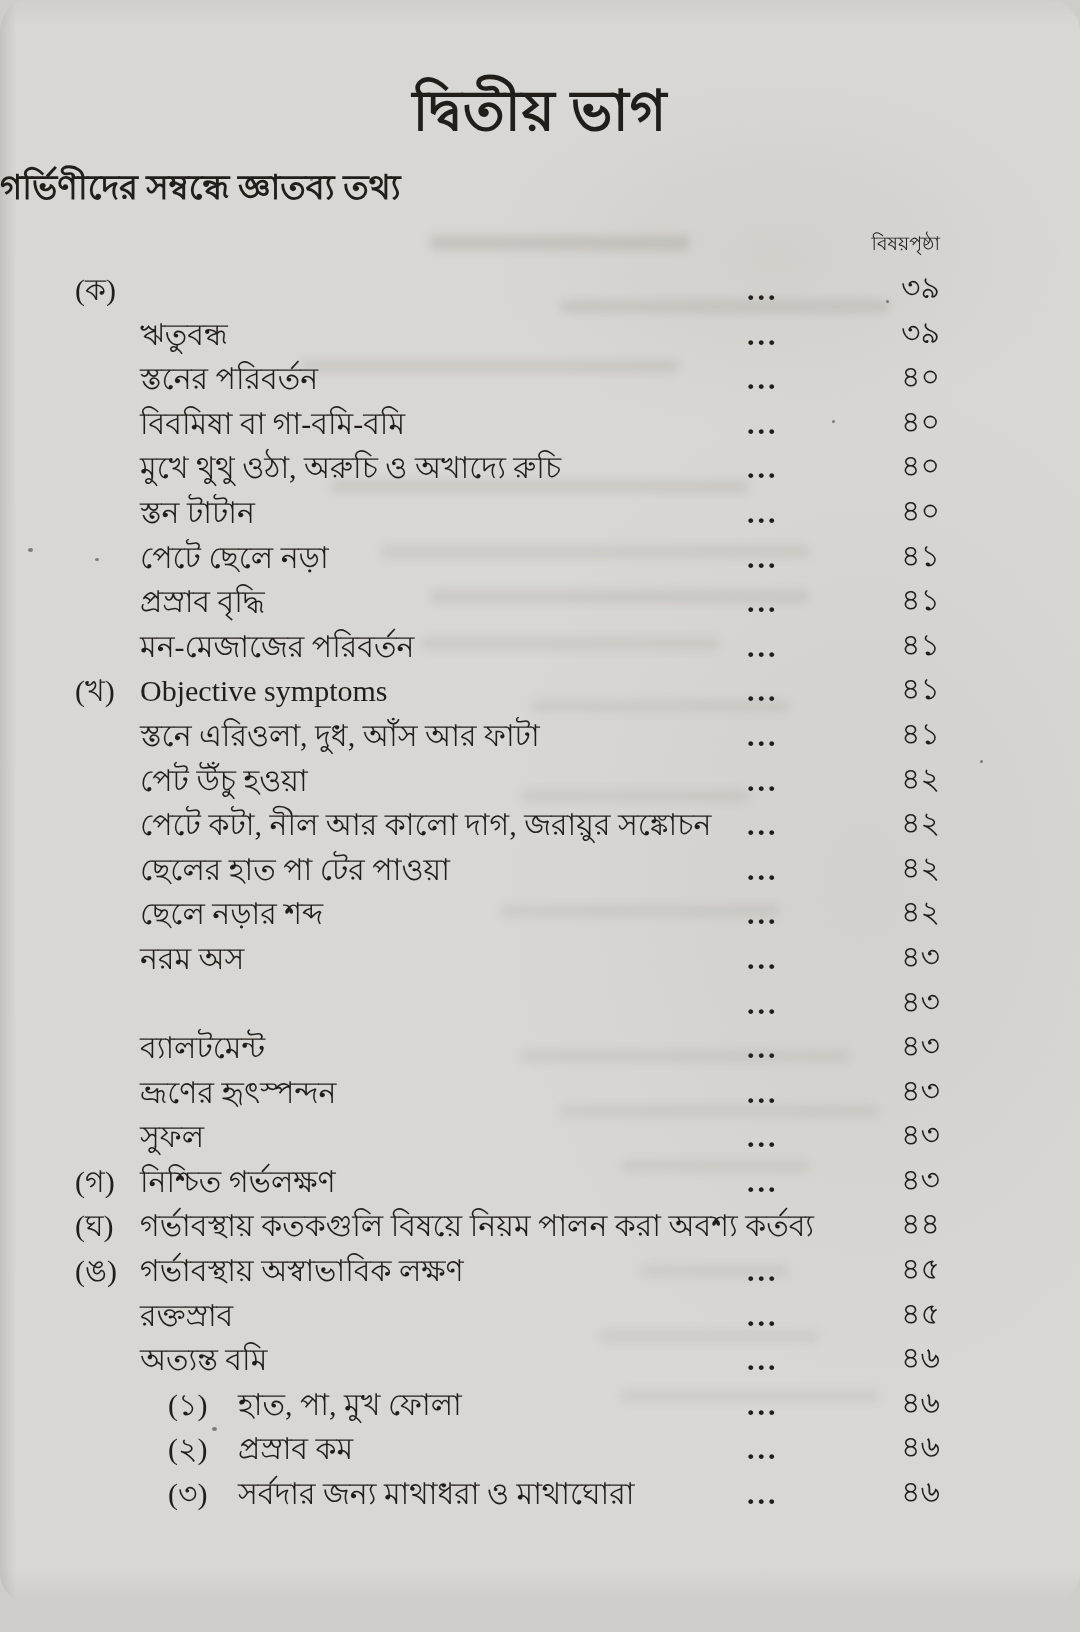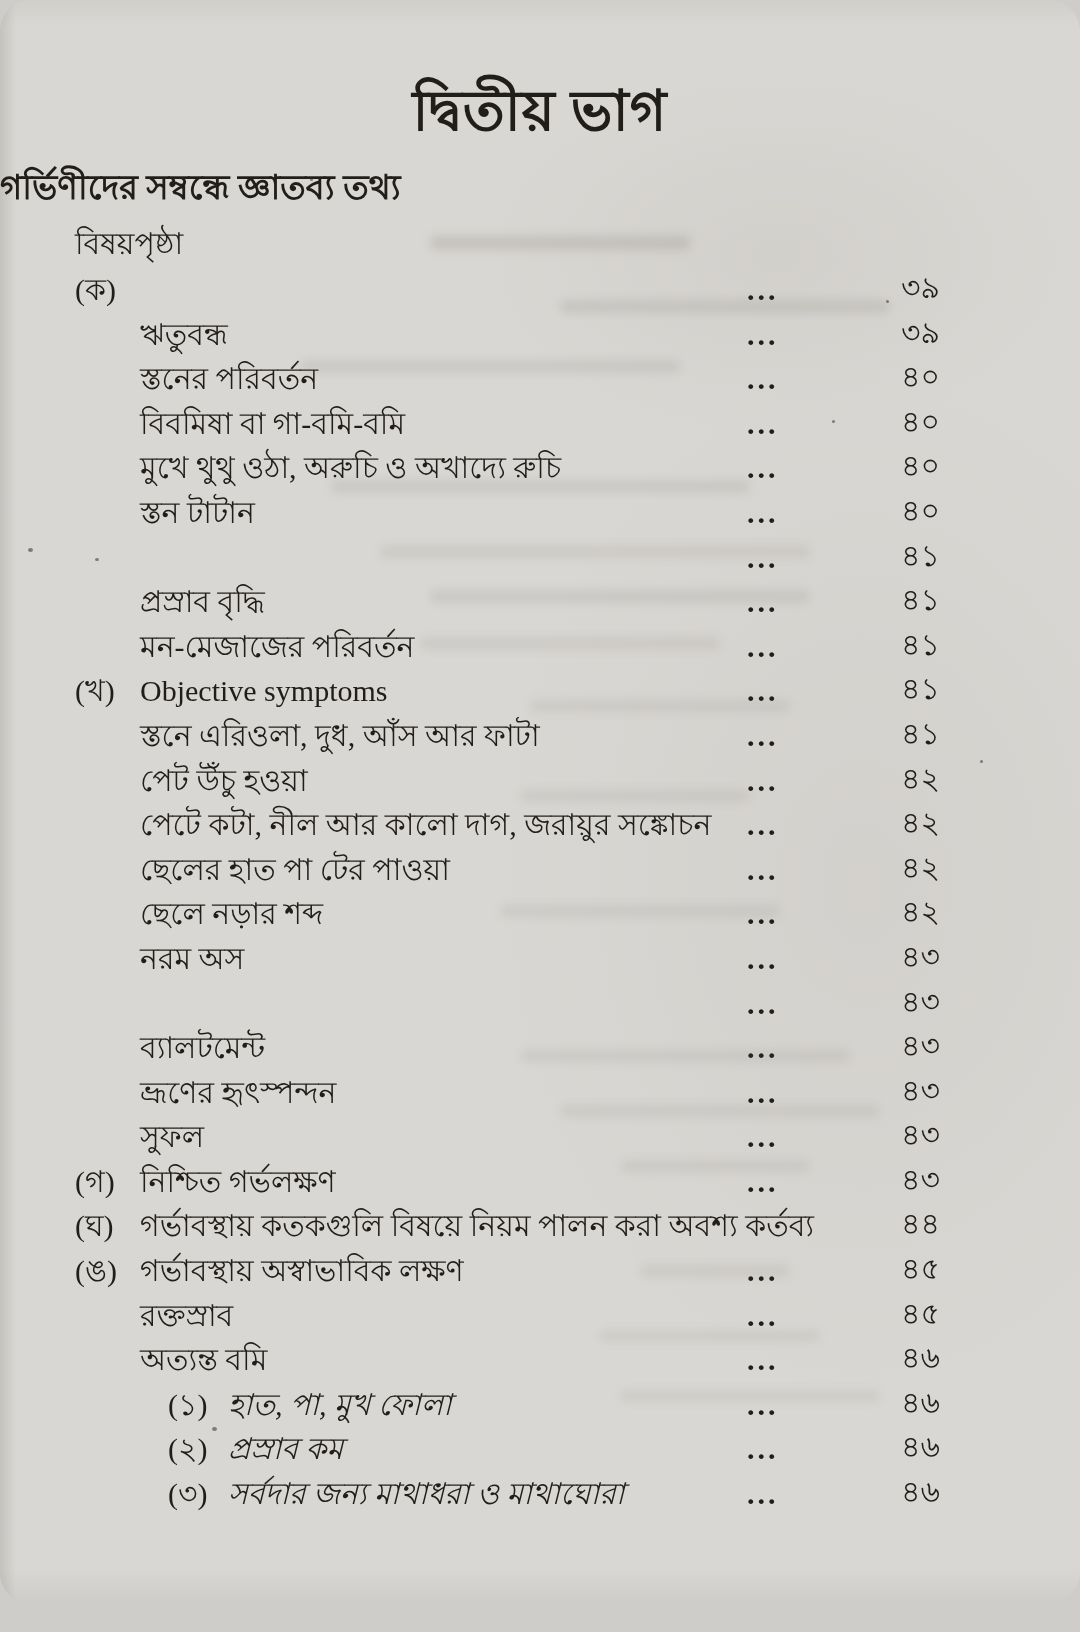--- a/index.html
+++ b/index.html
@@ -44,22 +44,22 @@
     font-size: 34px;
     line-height: 52px;
     font-weight: 700;
   }
   .col-headers {
     position: absolute;
     top: 222px;
     left: 75px;
     right: 140px;
     display: flex;
-    justify-content: flex-start;
-    font-size: 30px;
+    justify-content: flex-end;
+    font-size: 19px;
     line-height: 44px;
   }
 
   .toc {
     position: absolute;
     top: 268px;
     left: 0;
     right: 0;
   }
   .toc-row {
@@ -71,21 +71,21 @@
   }
   .toc-row .marker {
     position: absolute;
     left: 75px;
   }
   .toc-row .entry-text {
     position: absolute;
     left: 140px;
   }
   .toc-row.level-2 .marker { left: 168px; }
-  .toc-row.level-2 .entry-text { left: 228px; font-style: italic; }
+  .toc-row.level-2 .entry-text { left: 238px; }
   .toc-row .dots {
     position: absolute;
     left: 747px;
     font-weight: 700;
     letter-spacing: 3px;
   }
   .toc-row .pagenum {
     position: absolute;
     right: 140px;
     width: 110px;
@@ -152,20 +152,21 @@
       <span class="pagenum">৪০</span>
     </div>
       <div class="toc-row level-1">
       <span class="marker"></span>
       <span class="entry-text">স্তন টাটান</span>
       <span class="dots">...</span>
       <span class="pagenum">৪০</span>
     </div>
       <div class="toc-row level-1">
       <span class="marker"></span>
+      <span class="entry-text">পেটে ছেলে নড়া</span>
       <span class="dots">...</span>
       <span class="pagenum">৪১</span>
     </div>
       <div class="toc-row level-1">
       <span class="marker"></span>
       <span class="entry-text">প্রস্রাব বৃদ্ধি</span>
       <span class="dots">...</span>
       <span class="pagenum">৪১</span>
     </div>
       <div class="toc-row level-1">

